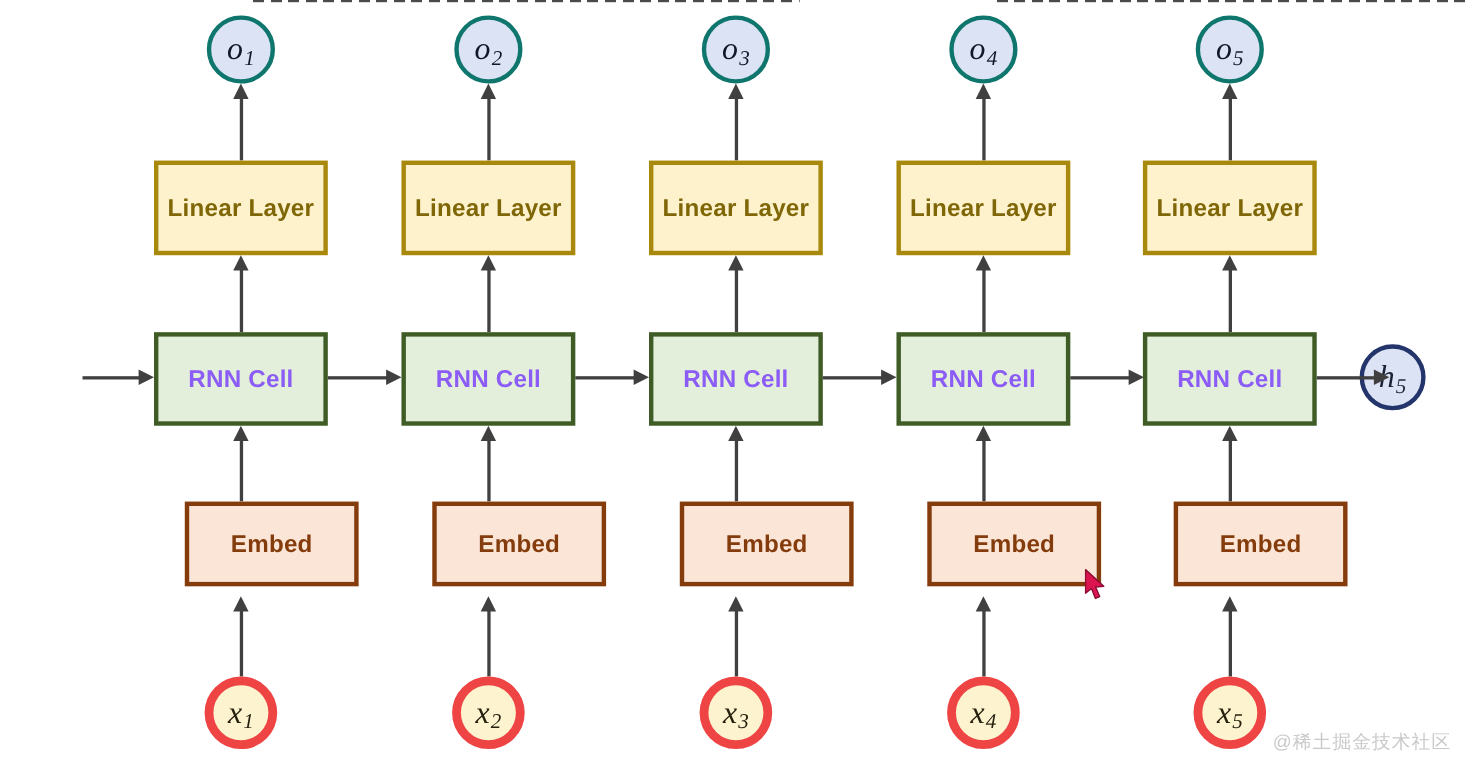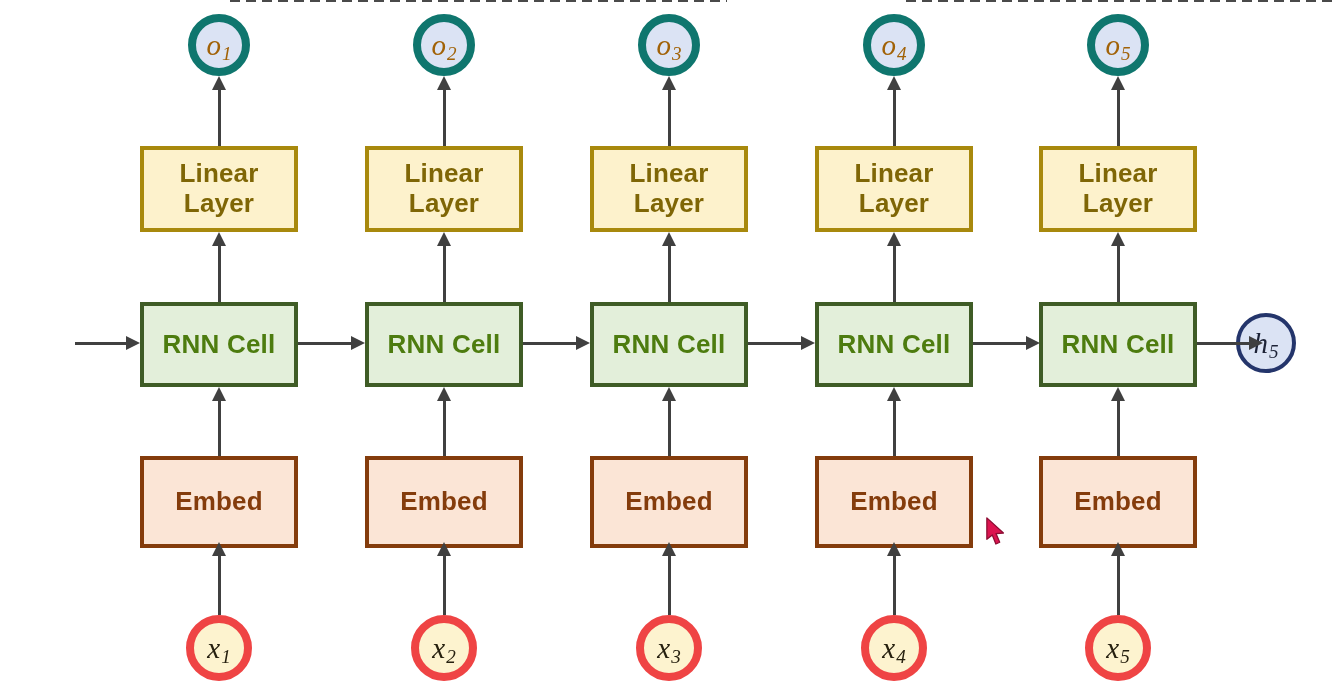--- a/index.html
+++ b/index.html
@@ -4,32 +4,32 @@
 <style>
   html,body{margin:0;padding:0;background:#ffffff;}
   .stage{position:relative;width:1334px;height:691px;background:#ffffff;overflow:hidden;
          font-family:"Liberation Sans",sans-serif;}
   
   .dashes{position:absolute;top:0;height:2px;
           background:repeating-linear-gradient(90deg,#4a4a4a 0 10px,transparent 10px 16px);}
   
   .box{position:absolute;width:158px;box-sizing:border-box;border:4px solid;
        display:flex;align-items:center;justify-content:center;text-align:center;
-       font-weight:700;font-size:26px;line-height:1.15;letter-spacing:0.2px;}
+       font-weight:700;font-size:22px;line-height:1.15;letter-spacing:0.2px;}
   .linear{top:146px;height:86px;background:#fdf2cc;border-color:#a8890d;color:#7f6606;}
-  .rnn{top:302px;height:85px;background:#e3efda;border-color:#3f5c26;color:#4d7c0f;}
-  .embed{top:456px;height:92px;background:#fbe5d6;border-color:#843c0c;color:#843c0c;}
+  .rnn{top:302px;height:85px;background:#e3efda;border-color:#3f5c26;color:#8b5cf6;}
+  .embed{top:456px;height:77px;background:#fbe5d6;border-color:#843c0c;color:#843c0c;margin-left:28px;}
   .col .box{left:calc(var(--cx) - 79px);}
   
   .node{position:absolute;border-radius:50%;box-sizing:border-box;
         display:flex;align-items:center;justify-content:center;
         font-family:"Liberation Serif",serif;font-style:italic;font-size:29px;}
   .node sub{font-size:0.66em;font-style:italic;line-height:0;vertical-align:-5px;margin-left:1px;}
   .out-node{width:62px;height:62px;top:14px;left:calc(var(--cx) - 31px);
-            background:#dbe3f4;border:8px solid #0f766e;color:#a16207;}
+            background:#dbe3f4;border:4px solid #0f766e;color:#0f172a;}
   .in-node{width:66px;height:66px;top:615px;left:calc(var(--cx) - 33px);
            background:#fdf3cf;border:8px solid #ef4444;color:#26200f;}
   .hnode{background:#dbe3f4;border:4px solid #24356b;color:#1d2337;}
   
   .vline{position:absolute;width:3px;background:#404040;left:calc(var(--cx) - 1.5px);}
   .head-up{position:absolute;width:0;height:0;left:calc(var(--cx) - 7.5px);
            border-left:7.5px solid transparent;border-right:7.5px solid transparent;
            border-bottom:14px solid #404040;}
   .hline{position:absolute;height:3px;background:#404040;top:342px;}
   .head-right{position:absolute;top:336px;width:0;height:0;
@@ -165,13 +165,14 @@
     <div class="head-right" style="left:801px;"></div>
   <div class="hline" style="left:973px;width:55px;"></div>
     <div class="head-right" style="left:1026px;"></div>
   <div class="hline" style="left:1197px;width:54px;"></div>
     <div class="head-right" style="left:1249px;"></div>
 
   <svg class="cursor" width="20" height="30" viewBox="0 0 14 21">
     <polygon points="0.6,0.6 0.6,15.6 4.4,12.6 6.9,18.9 9.6,17.7 7.0,11.6 12.2,11.2" fill="#dc1450" stroke="#8c0d33" stroke-width="0.9" stroke-linejoin="round"></polygon>
   </svg>
 
+  <div class="watermark">@稀土掘金技术社区</div>
 </div>
 
 </body></html>

